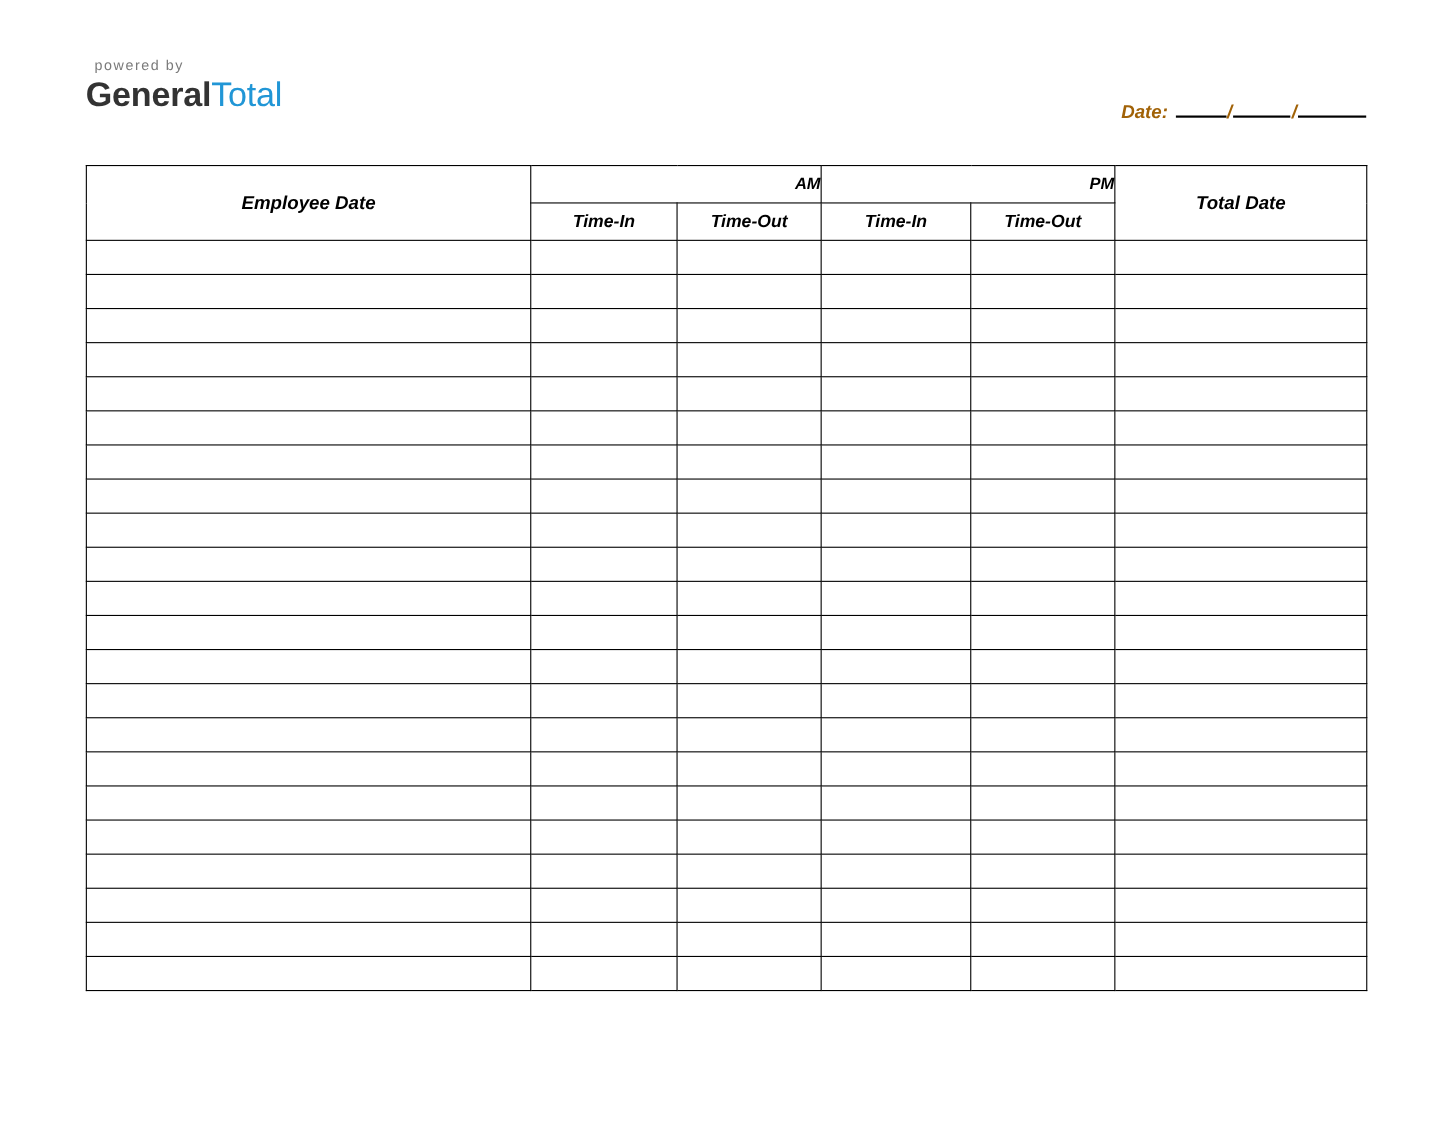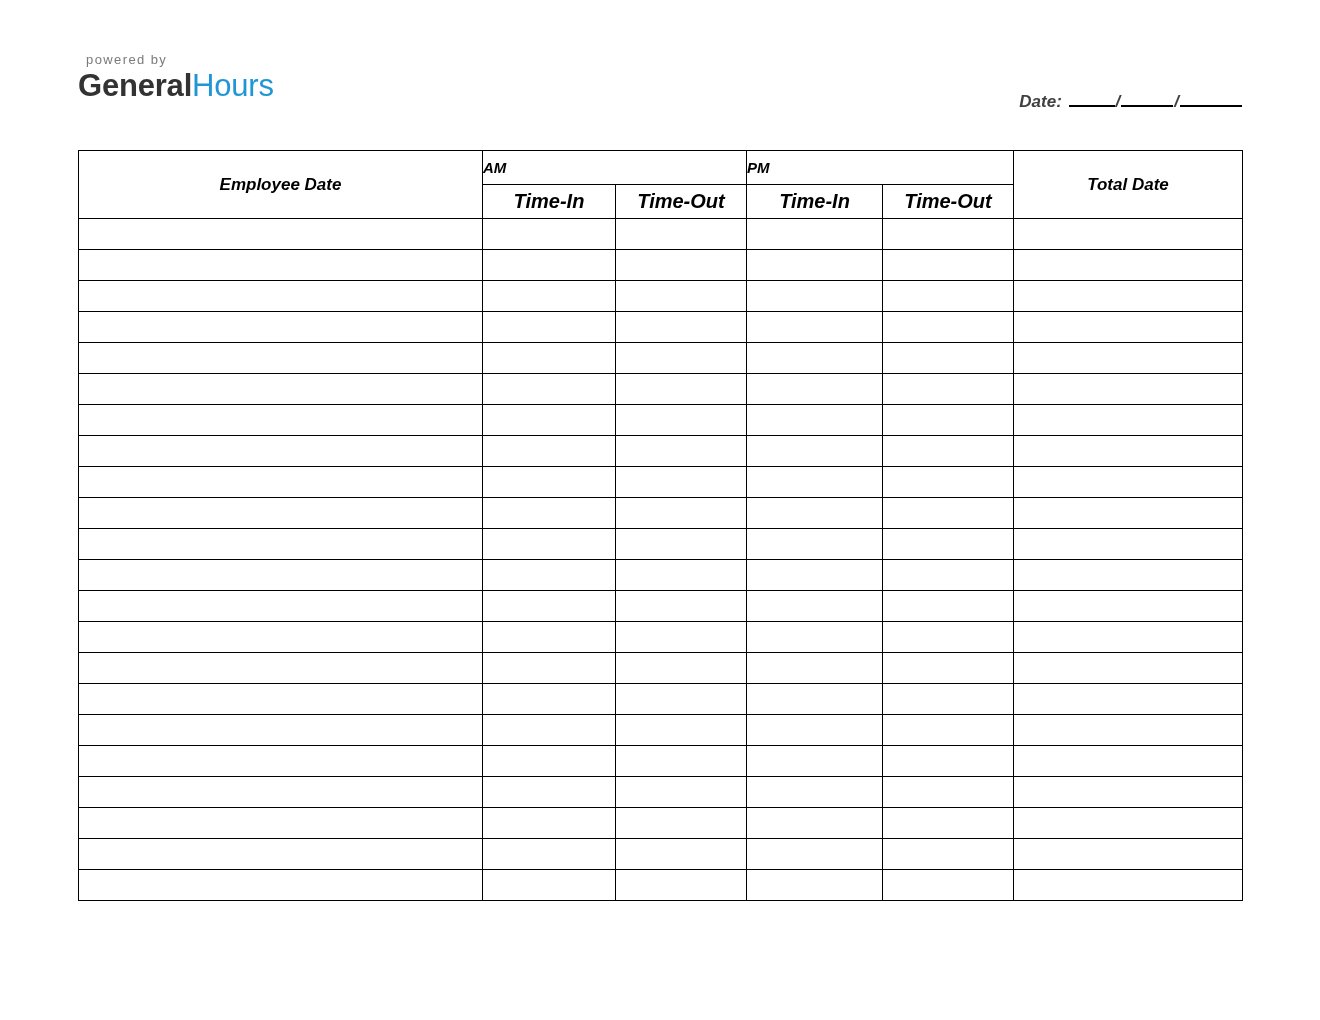--- a/index.html
+++ b/index.html
@@ -54,21 +54,21 @@
   .brand-general { color: #333333; font-weight: bold; }
   .brand-blue { color: #2196d6; }
 
   .date-line {
     position: absolute;
     right: 0;
     top: 40px;
     font-size: 17px;
     font-weight: bold;
     font-style: italic;
-    color: #404040;
+    color: #a16207;
     white-space: nowrap;
   }
   .date-label { margin-right: 2px; }
   .date-blank {
     display: inline-block;
     border-bottom: 2px solid #000;
     vertical-align: baseline;
   }
   .blank-sm { width: 46px; }
   .blank-md { width: 52px; }
@@ -94,26 +94,26 @@
     font-weight: bold;
     font-style: italic;
     text-align: center;
     height: 66px;
     vertical-align: middle;
   }
   .th-group {
     font-size: 15px;
     font-weight: bold;
     font-style: italic;
-    text-align: left;
+    text-align: right;
     height: 33px;
     vertical-align: middle;
   }
   .th-sub {
-    font-size: 20px;
+    font-size: 16px;
     font-weight: bold;
     font-style: italic;
     text-align: center;
     height: 33px;
     vertical-align: middle;
   }
   .body-row td {
     height: 30px;
   }
   .cell {
@@ -122,21 +122,21 @@
 </style>
 </head>
 <body>
 
 <div class="page">
 
   <div class="header">
 
     <div class="brand">
       <div class="brand-powered">powered by</div>
-      <div class="brand-name"><span class="brand-general">General</span><span class="brand-blue">Hours</span></div>
+      <div class="brand-name"><span class="brand-general">General</span><span class="brand-blue">Total</span></div>
     </div>
 
     <div class="date-line">
       <span class="date-label">Date:</span>
       <span class="date-blank blank-sm"></span><span class="slash">/</span><span class="date-blank blank-md"></span><span class="slash">/</span><span class="date-blank blank-lg"></span>
     </div>
 
   </div>
 
   <table class="sheet">

